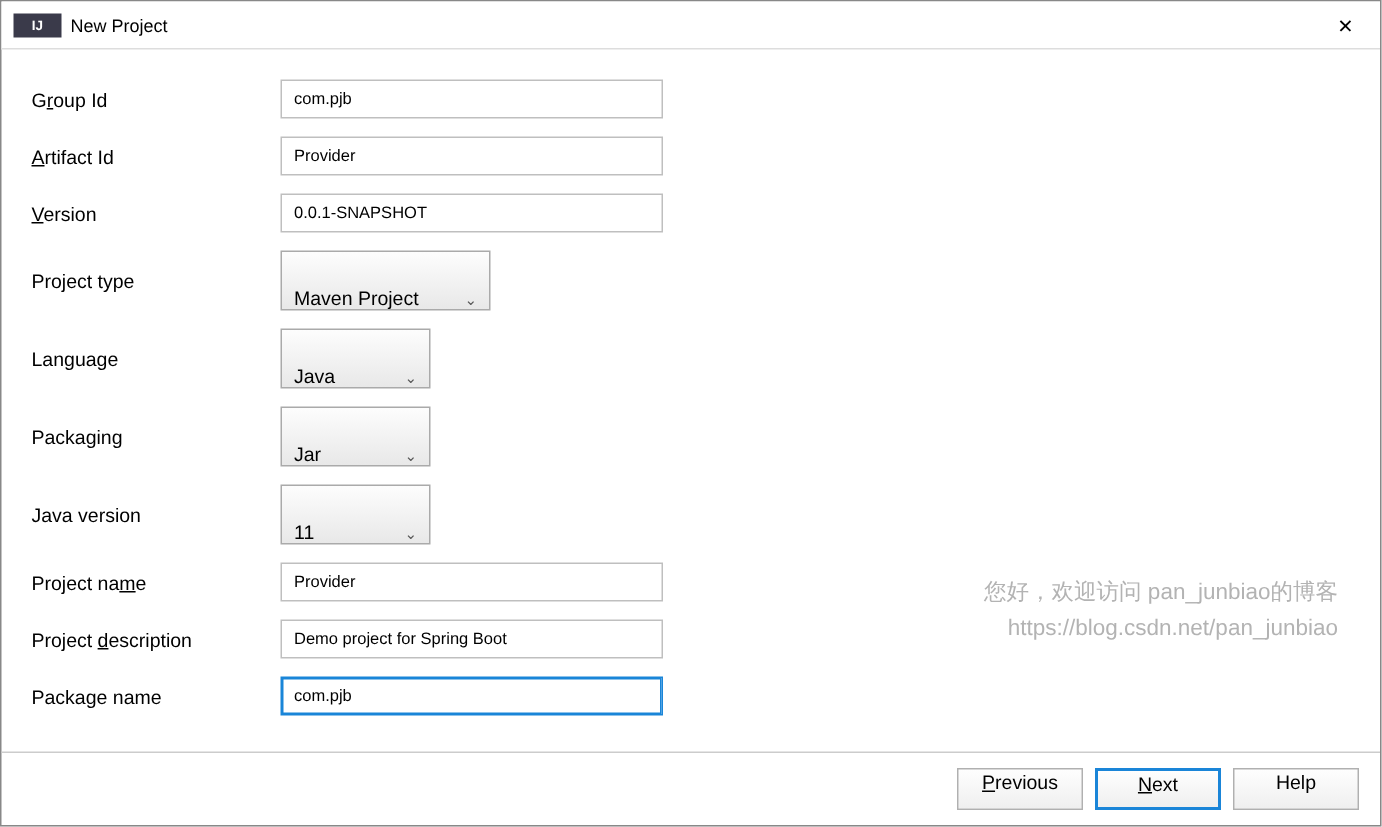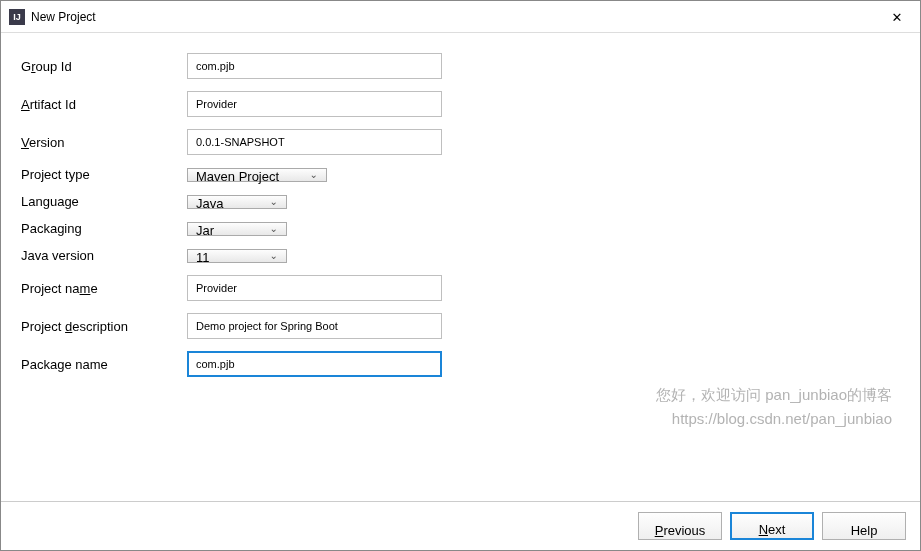--- a/index.html
+++ b/index.html
@@ -25,21 +25,21 @@
     .titlebar {
       height: 32px;
       background: #fff;
       border-bottom: 1px solid #ddd;
       display: flex;
       align-items: center;
       padding: 0 0 0 8px;
       position: relative;
     }
     .titlebar-icon {
-      width: 16px;
+      width: 32px;
       height: 16px;
       background: #3a3a4a;
       display: inline-flex;
       align-items: center;
       justify-content: center;
       color: #fff;
       font-size: 9px;
       font-weight: bold;
       margin-right: 6px;
     }
@@ -88,25 +88,25 @@
       padding: 0 8px;
       font-size: 11px;
       font-family: inherit;
       outline: none;
     }
     .text-input.focused {
       border: 1px solid #1a85d8;
       box-shadow: inset 0 0 0 1px #1a85d8;
     }
     .select-box {
-      height: 14px;
+      height: 40px;
       border: 1px solid #aaa;
       background: linear-gradient(#fdfdfd, #e8e8e8);
       display: inline-flex;
-      align-items: flex-start;
+      align-items: flex-end;
       padding: 0 4px 0 8px;
       font-size: 13px;
       cursor: pointer;
     }
     .select-box.w140 { width: 140px; justify-content: space-between; }
     .select-box.w100 { width: 100px; justify-content: space-between; }
     .chevron {
       font-size: 10px;
       padding-right: 4px;
       color: #555;
@@ -130,21 +130,21 @@
     }
     .btn {
       min-width: 84px;
       height: 28px;
       border: 1px solid #b0b0b0;
       background: linear-gradient(#fefefe, #efefef);
       font-size: 13px;
       font-family: inherit;
       cursor: pointer;
       display: inline-flex;
-      align-items: flex-end;
+      align-items: flex-start;
       justify-content: center;
     }
     .btn.primary {
       border: 2px solid #1a85d8;
     }
     .btn span { pointer-events: none; }
   </style>
 </head>
 <body>
 

